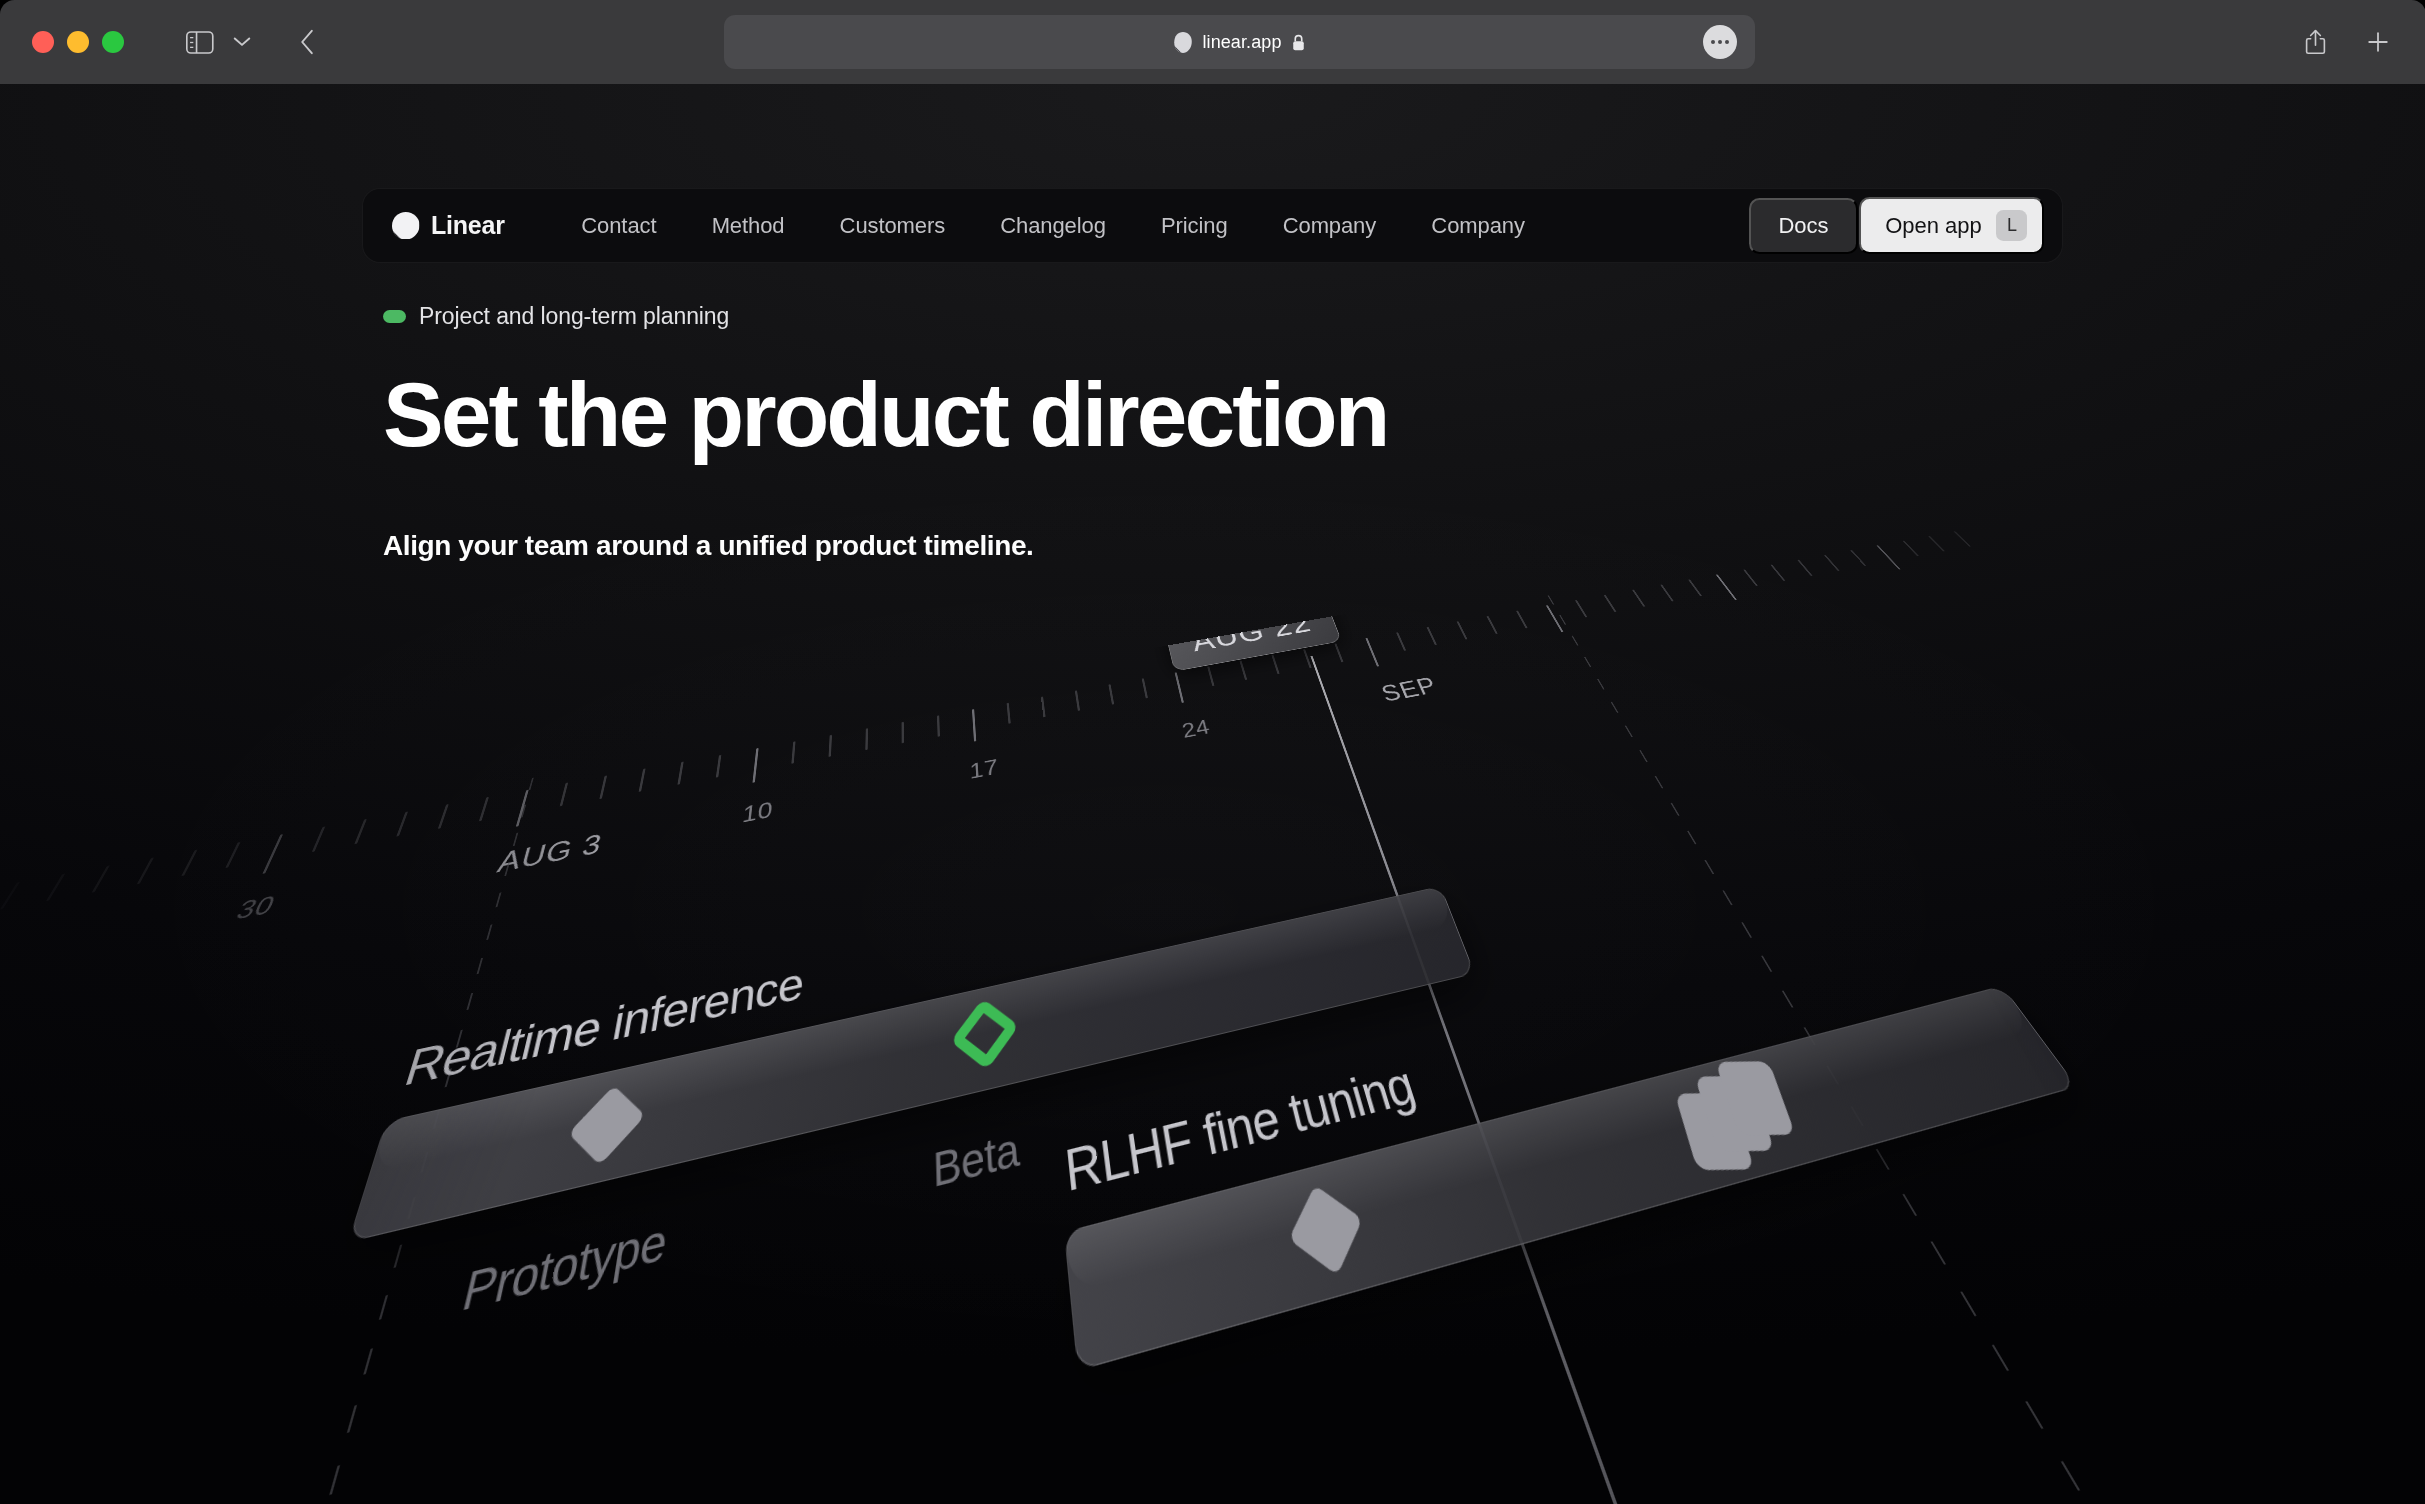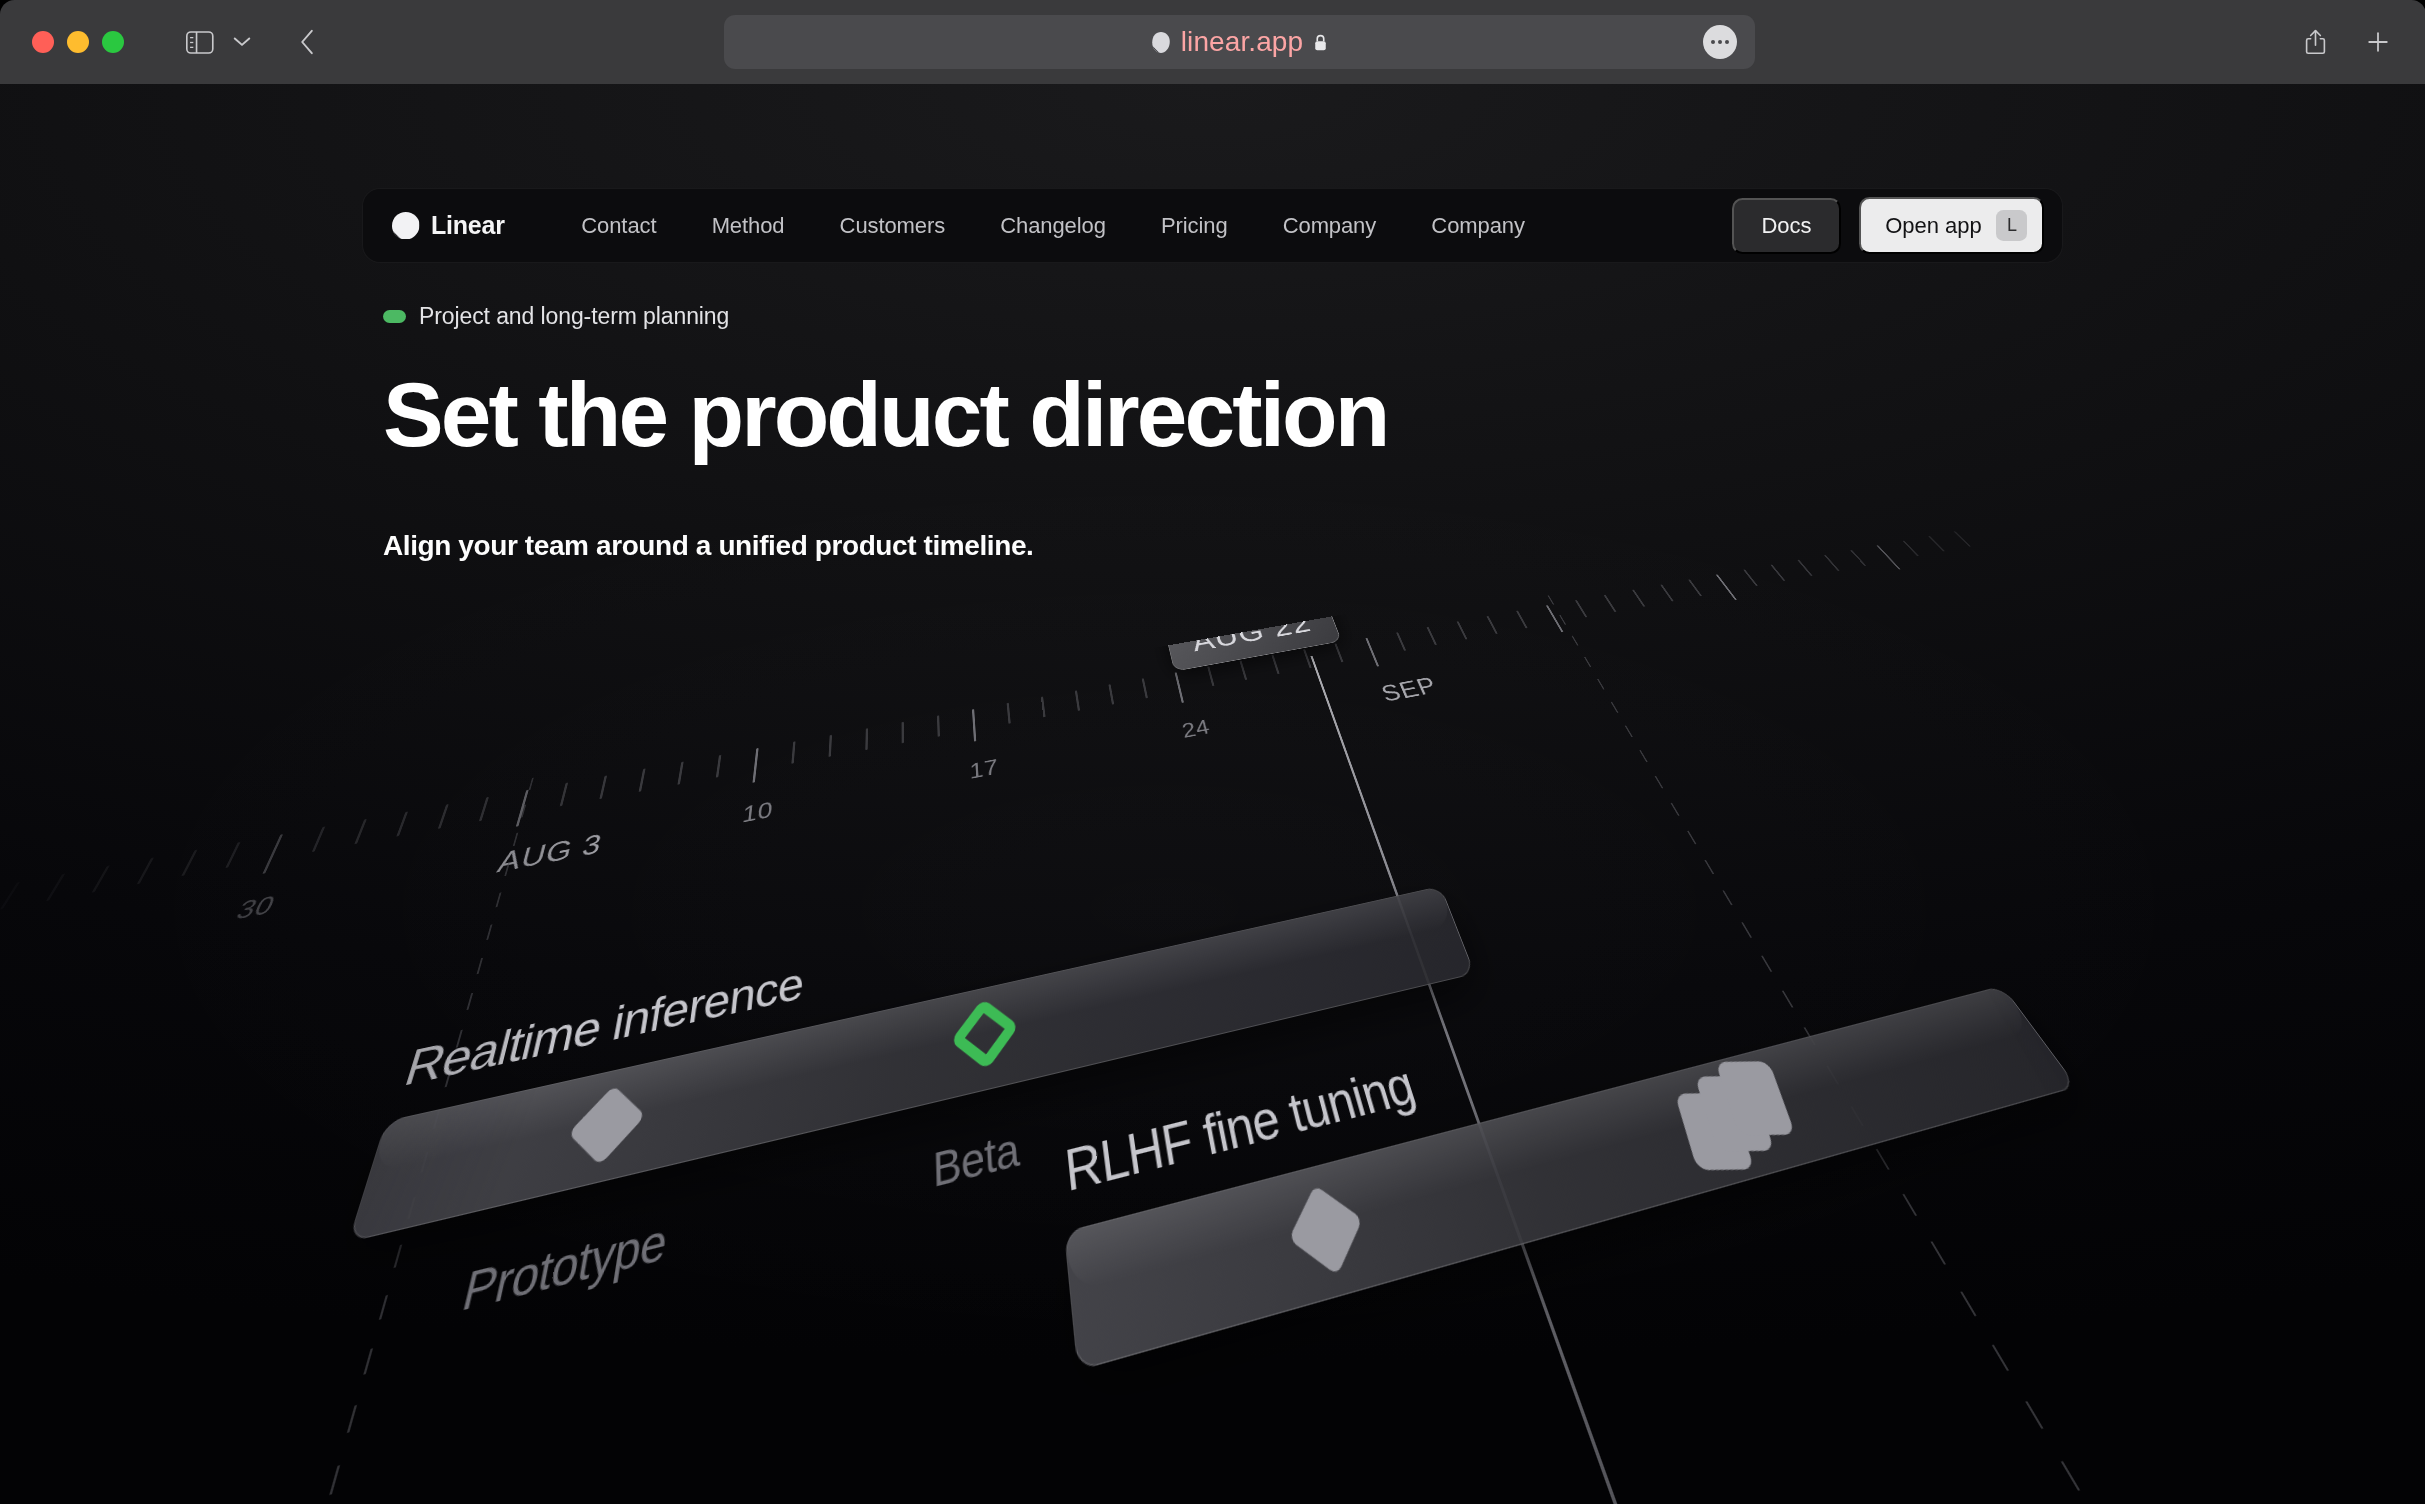--- a/index.html
+++ b/index.html
@@ -34,21 +34,21 @@
   .nav-back { margin-left:31px; width:36px; height:36px; }
   .nav-back svg { width:16px; height:26px; }
 
   .url-bar {
     position:absolute; left:724px; top:15.4px; width:1031px; height:54px;
     background:#4a4a4d; border-radius:11.3px;
     display:flex; align-items:center; justify-content:center;
   }
   .url-inner { display:flex; align-items:center; gap:10.5px; }
   .url-fav { width:18px; height:21px; display:block; }
-  .url-text { color:#fca5a5; font-size:28px; letter-spacing:0.1px; }
+  .url-text { color:#ffffff; font-size:18px; letter-spacing:0.1px; }
   .url-lock { width:13px; height:17px; display:block; }
   .url-more {
     position:absolute; right:18px; top:50%; transform:translateY(-50%);
     width:34px; height:34px; border-radius:50%;
     background:#dcdcde; display:flex; align-items:center; justify-content:center;
     gap:3.2px;
   }
   .url-more i { width:4px; height:4px; border-radius:50%; background:#4a4a4d; display:block; }
 
   .chrome-right { position:absolute; right:0; top:0; height:84px; display:flex; align-items:center; }
@@ -78,21 +78,21 @@
     display:flex; align-items:center; z-index:40;
   }
   .brand { display:flex; align-items:center; gap:11.3px; margin-left:29px; margin-right:49px; }
   .brand-logo { width:27.6px; height:27.6px; display:block; }
   .brand-name { color:#f4f4f5; font-size:25px; font-weight:600; letter-spacing:-0.2px; }
   .navlinks { display:flex; align-items:center; gap:0; }
   .navlink {
     color:#c2c2c6; font-size:22px; padding:11.3px 27.6px; border-radius:8px;
     white-space:nowrap; letter-spacing:-0.1px;
   }
-  .nav-actions { margin-left:auto; display:flex; align-items:center; gap:18px; margin-right:18px; }
+  .nav-actions { margin-left:auto; display:flex; align-items:center; gap:1px; margin-right:18px; }
   .btn-docs {
     background:#2b2b2d; color:#f2f2f3; font-size:22px;
     padding:13px 27.6px; border-radius:10.5px; white-space:nowrap;
   }
   .btn-openapp {
     background:#ececed; color:#131315; font-size:22px;
     padding:11.3px 14.6px 11.3px 24px; border-radius:10.5px;
     display:flex; align-items:center; gap:14.6px; white-space:nowrap;
   }
   .kbd {

